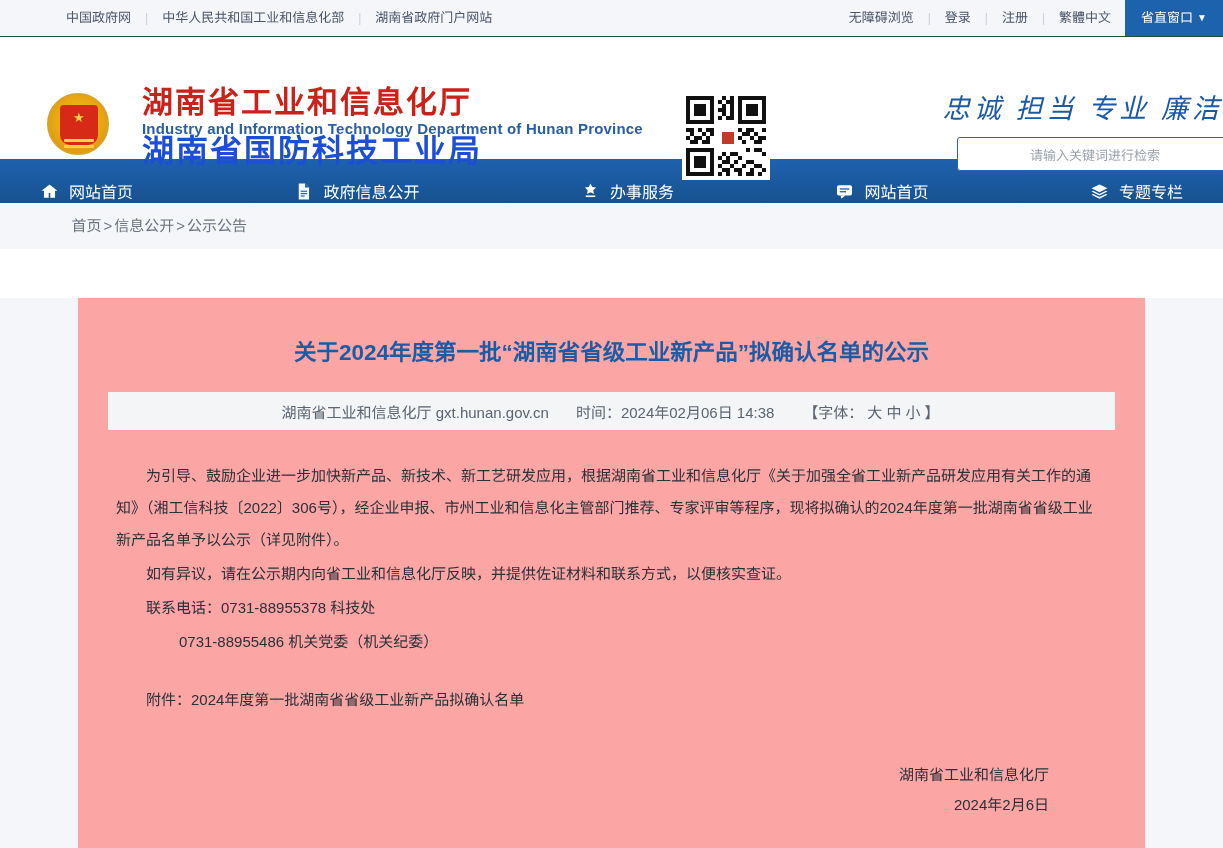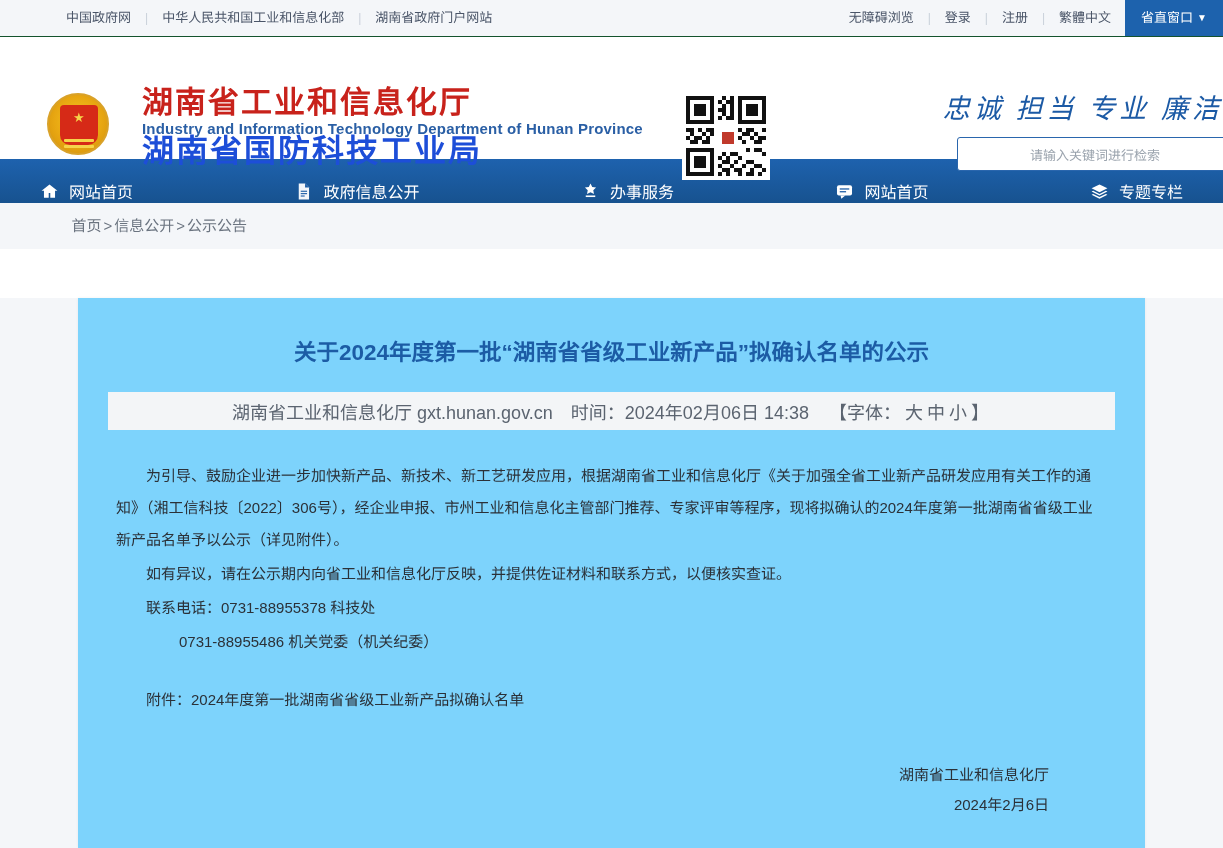--- a/index.html
+++ b/index.html
@@ -232,42 +232,42 @@
     right: 0;
     top: 298px;
     bottom: 0;
   }
   .card {
     position: absolute;
     left: 78px;
     right: 78px;
     top: 0;
     bottom: 0;
-    background: #7dd3fc;
+    background: #fca5a5;
     box-shadow: 0 0 3px rgba(0,0,0,0.06);
   }
   .article {
     padding: 34px 30px 0 30px;
   }
   .art-title {
     text-align: center;
     color: #1c5ca5;
     font-size: 22.5px;
     font-weight: bold;
     line-height: 34px;
     padding: 4px 10px 22px 10px;
   }
   .meta {
     background: #f3f5f7;
     height: 38px;
     display: flex;
     align-items: center;
     justify-content: center;
-    gap: 18px;
-    font-size: 18px;
+    gap: 27px;
+    font-size: 15px;
     color: #5b6470;
   }
   .meta .fontsize { color: #5b6470; }
   .meta .fontsize span { margin: 0 2px; cursor: pointer; }
 
   .content {
     padding: 30px 8px 0 8px;
     font-size: 15px;
     color: #2b3138;
     line-height: 32px;

